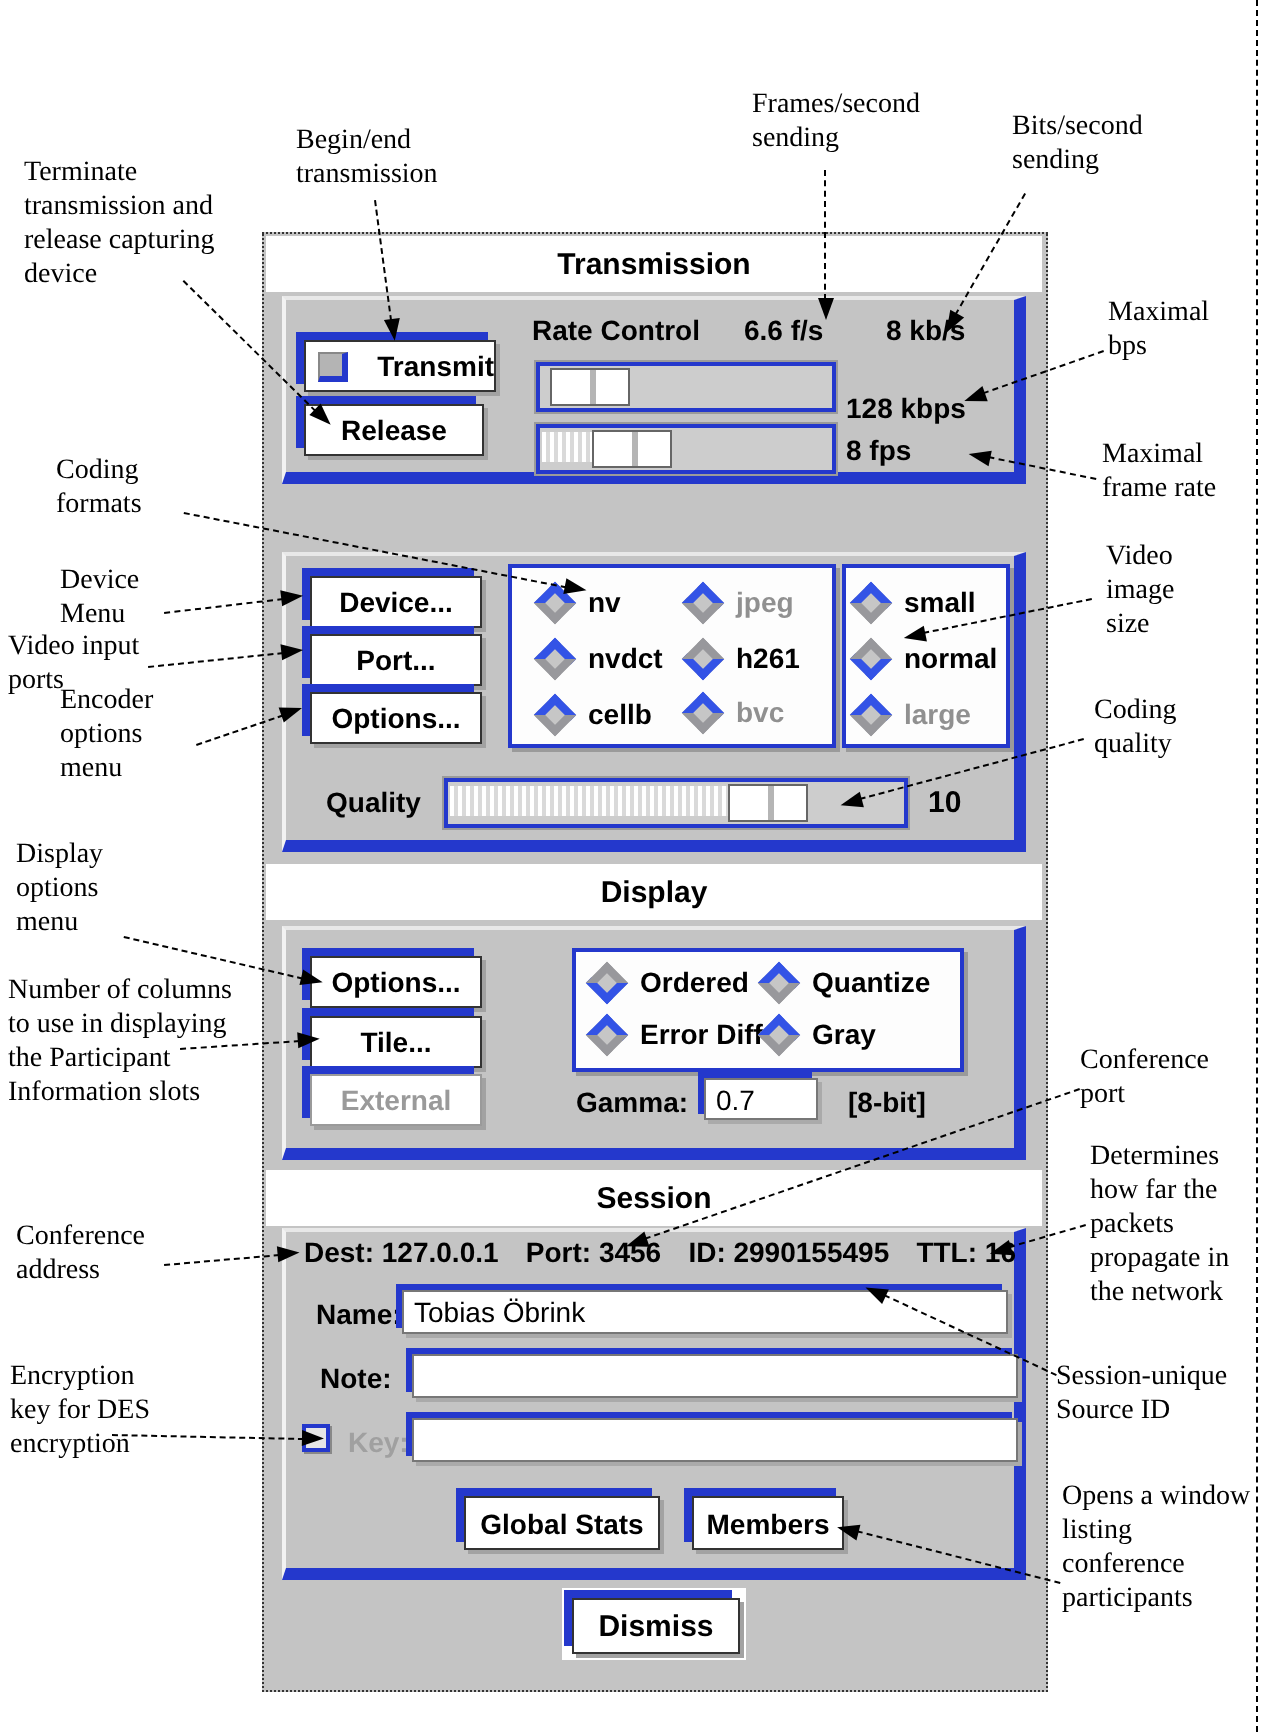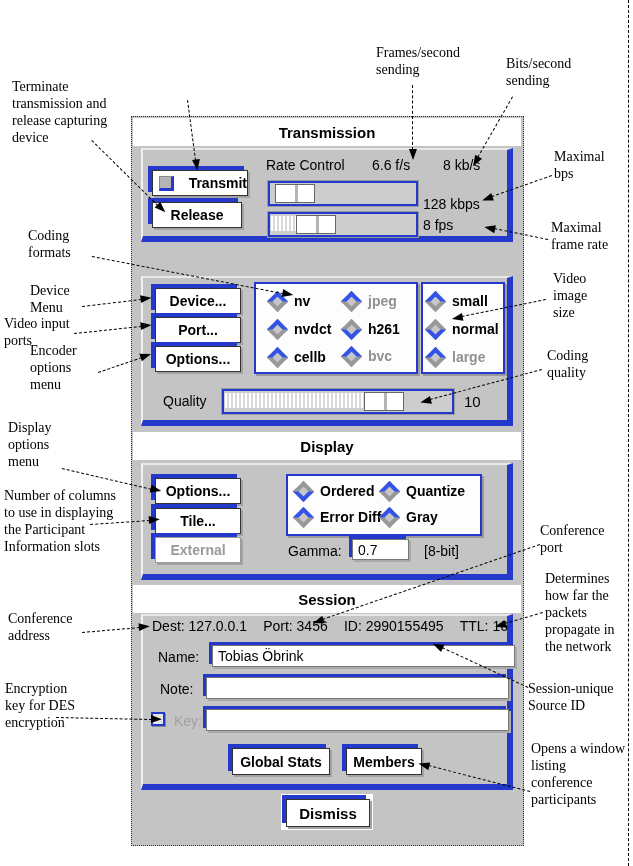--- a/index.html
+++ b/index.html
@@ -23,21 +23,21 @@
   .shandle{position:absolute;top:1px;width:38px;height:17px;background:#fff;border:1px solid #666;}
   .shandle:after{content:"";position:absolute;left:50%;top:0;bottom:0;width:3px;background:#b5b5b5;}
   .sfill{position:absolute;left:1px;top:2px;height:15px;
          background:repeating-linear-gradient(90deg,#fff 0 2px,#d9d9d9 2px 4px);}
   .obox{background:#fdfdfd;border:2px solid var(--blue);box-shadow:2px 2px 0 var(--dgrey);}
   .radio{display:flex;align-items:center;gap:9px;font-weight:bold;font-size:14px;color:#000;}
   .radio .dis{color:#909090;}
   .diamond{display:inline-block;width:7px;height:7px;transform:rotate(45deg);background:#c6c6c6;
            border:4px solid;border-color:#3353e6 #98989c #98989c #3353e6;flex:0 0 auto;}
   .diamond.sel{border-color:#98989c #3353e6 #3353e6 #98989c;}
-  .lbl{font-weight:normal;font-size:14px;color:#000;white-space:nowrap;}
+  .lbl{font-weight:bold;font-size:14px;color:#000;white-space:nowrap;}
   .cb1{width:11px;height:11px;background:#b4b4b4;border-top:1px solid #888;border-left:1px solid #888;
        border-right:3px solid var(--blue);border-bottom:3px solid var(--blue);}
   .cb2{width:10px;height:10px;background:#e6e6e6;border:2px solid var(--blue);box-shadow:1px 1px 0 #888;}
   
   .note{font-family:"Liberation Serif","DejaVu Serif",serif;font-size:14px;line-height:17px;color:#000;}
   .leader{height:0;border-top:1.6px dashed #000;transform-origin:0 0;}
   .ah{position:absolute;right:-10px;top:-5px;width:0;height:0;
       border-left:11px solid #000;border-top:4.5px solid transparent;border-bottom:4.5px solid transparent;}
   .vdash{border-left:1.6px dashed #000;width:0;}
 </style>
@@ -182,21 +182,21 @@
   <div class="abs panel" style="left:141px;top:614px;width:364px;height:168px"></div>
 
   <div class="abs" style="left:152px;top:618px;width:356px;display:flex;justify-content:space-between">
     <span class="lbl">Dest: 127.0.0.1</span>
     <span class="lbl">Port: 3456</span>
     <span class="lbl">ID: 2990155495</span>
     <span class="lbl">TTL: 16</span>
   </div>
 
   <span class="abs lbl" style="left:158px;top:649px">Name:</span>
-  <div class="abs entry" style="left:212px;top:645px;width:296px;height:20px">
+  <div class="abs entry" style="left:201px;top:645px;width:296px;height:20px">
     <span>Tobias Öbrink</span>
   </div>
 
   <span class="abs lbl" style="left:160px;top:681px">Note:</span>
   <div class="abs entry" style="left:206px;top:677px;width:296px;height:20px">
     <span></span>
   </div>
 
   <span class="abs cb2" style="left:151px;top:712px"></span>
   <span class="abs lbl" style="left:174px;top:713px;color:#a0a0a0">Key:</span>
@@ -210,20 +210,21 @@
   <div class="abs btn" style="left:346px;top:748px;width:74px;height:25px">
     <span>Members</span>
   </div>
 
   <div class="abs" style="left:281px;top:794px;width:92px;height:36px;background:#fff;padding:0"></div>
   <div class="abs btn" style="left:286px;top:799px;width:82px;height:26px;font-size:15px">
     <span>Dismiss</span>
   </div>
 
   <div class="abs note" style="left:12px;top:78px;width:106px">Terminate transmission and release capturing device</div>
+  <div class="abs note" style="left:148px;top:62px;width:96px">Begin/end transmission</div>
   <div class="abs note" style="left:376px;top:44px;width:110px">Frames/second sending</div>
   <div class="abs note" style="left:506px;top:55px;width:90px">Bits/second sending</div>
   <div class="abs note" style="left:554px;top:148px;width:70px">Maximal bps</div>
   <div class="abs note" style="left:551px;top:219px;width:78px">Maximal frame rate</div>
   <div class="abs note" style="left:28px;top:227px;width:66px">Coding formats</div>
   <div class="abs note" style="left:30px;top:282px;width:62px">Device Menu</div>
   <div class="abs note" style="left:4px;top:315px;width:86px">Video input ports</div>
   <div class="abs note" style="left:30px;top:342px;width:62px">Encoder options menu</div>
   <div class="abs note" style="left:553px;top:270px;width:56px">Video image size</div>
   <div class="abs note" style="left:547px;top:347px;width:60px">Coding quality</div>

